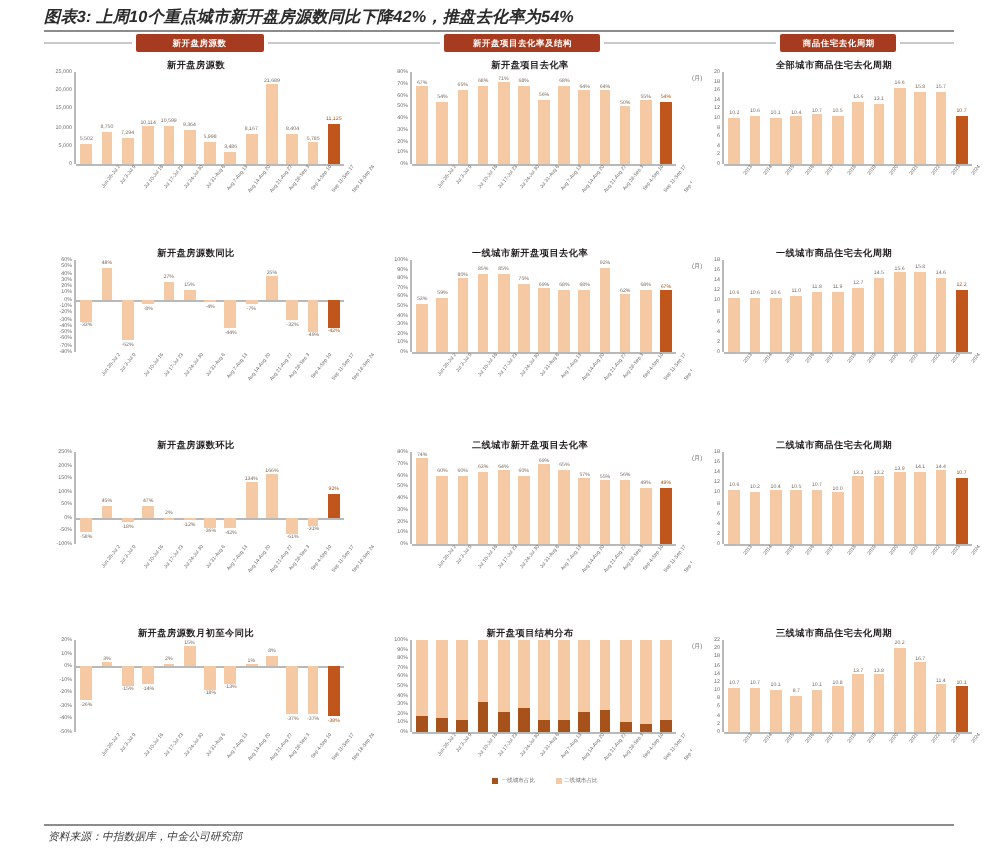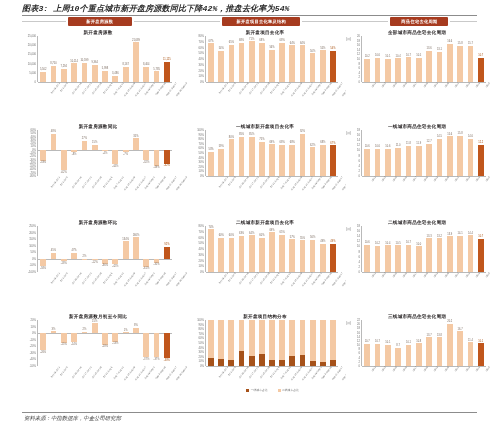--- a/index.html
+++ b/index.html
@@ -10,21 +10,21 @@
     overflow: hidden;
   }
   #page { position: relative; width: 499px; height: 429px; background:#fff; }
 
   
   .title-bar {
     position: absolute; left: 22px; top: 3px; width: 455px; height: 13px;
     border-bottom: 1px solid #8c8c8c;
   }
   .title-text {
-    font-family: Liberation Mono, monospace;
+    font-family: Liberation Sans, sans-serif;
     font-style: italic; font-weight: bold;
     font-size: 8.1px; line-height: 11px; color: #2b2b2b;
     white-space: nowrap; letter-spacing: .1px;
   }
 
   
   .banner {
     position: absolute; height: 9px;
     background: #a63b1f; border-radius: 1px;
     display: flex; align-items: center; justify-content: center;

